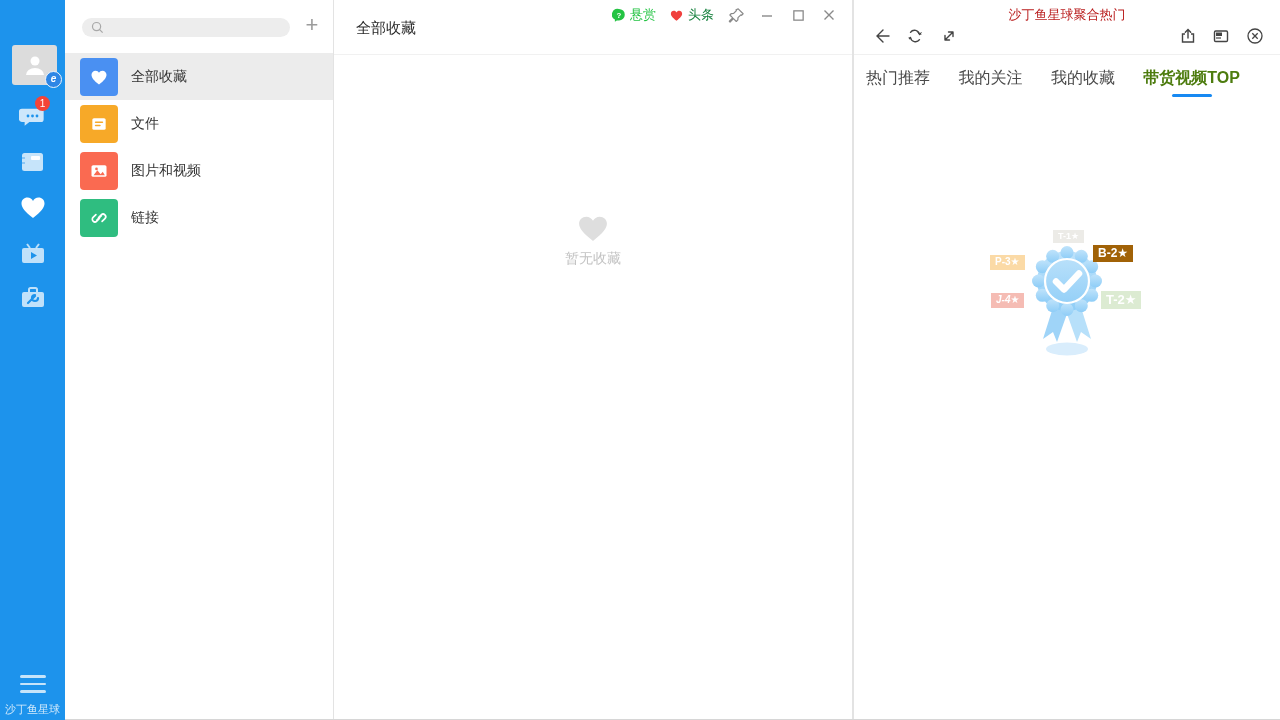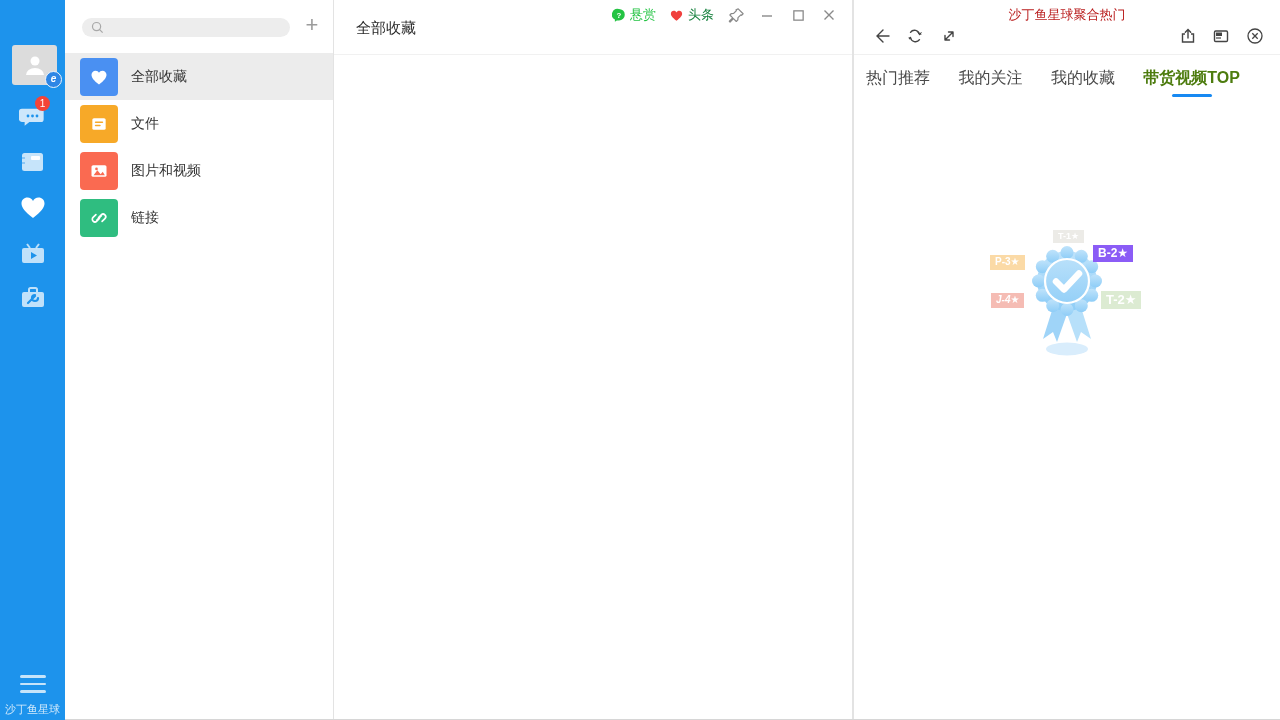--- a/index.html
+++ b/index.html
@@ -204,20 +204,26 @@
           <svg width="13" height="13" viewBox="0 0 14 14">
               <rect x="2" y="2" width="10" height="10" fill="none" stroke="#8a8a8a" stroke-width="1.4"></rect>
             </svg>
         </div>
         <div class="ctl">
           <svg width="14" height="14" viewBox="0 0 14 14">
               <path d="M2.5 2.5 l9 9 M11.5 2.5 l-9 9" stroke="#8a8a8a" stroke-width="1.4"></path>
             </svg>
         </div>
       </div>
+    </div>
+    <div class="empty">
+      <svg width="38" height="34" viewBox="0 0 24 22">
+        <path d="M12 20 C5.5 15 3 11.8 3 8.8 C3 6.2 5 4.3 7.7 4.3 C9.5 4.3 11.3 5.4 12 6.9 C12.7 5.4 14.5 4.3 16.3 4.3 C19 4.3 21 6.2 21 8.8 C21 11.8 18.5 15 12 20 z" fill="#dedede"></path>
+      </svg>
+      <div class="empty-text">暂无收藏</div>
     </div>
   </div>
 
   <div class="hot-panel">
     <div class="hot-header">
       <div class="hot-title">沙丁鱼星球聚合热门</div>
       <svg class="tool" style="left:18px" viewBox="0 0 18 18">
         <path d="M11 3 l-6 6 6 6 M5 9 h12" stroke="#444" stroke-width="1.4" fill="none" stroke-linecap="round"></path>
       </svg>
       <svg class="tool" style="left:52px" viewBox="0 0 18 18">
@@ -275,20 +281,20 @@
               <circle cx="45.7" cy="62.7" r="6.5"></circle>
               <circle cx="35.3" cy="52.3" r="6.5"></circle>
             <circle cx="31.5" cy="38" r="6.5"></circle>
               <circle cx="35.3" cy="23.7" r="6.5"></circle>
               <circle cx="45.7" cy="13.3" r="6.5"></circle>
           </g>
           <circle cx="60" cy="38" r="22" fill="none" stroke="#fff" stroke-width="2.2"></circle>
           <path d="M49 38.5 l8 8 15-16" fill="none" stroke="#fff" stroke-width="6.5" stroke-linecap="round" stroke-linejoin="round"></path>
         </svg>
         <span class="grade-tag tag-0" style="background: rgb(236, 235, 231); --c: #ecebe7;">T-1★</span>
-        <span class="grade-tag tag-1" style="background: #8b5cf6; --c: #d8e9cf;">B-2★</span>
+        <span class="grade-tag tag-1" style="background: #a16207; --c: #d8e9cf;">B-2★</span>
         <span class="grade-tag tag-2" style="background: rgb(251, 218, 166); --c: #fbdaa6;">P-3★</span>
         <span class="grade-tag tag-3" style="background: rgb(245, 188, 180); font-style: italic; --c: #f5bcb4;">J-4★</span>
         <span class="grade-tag tag-4" style="background: rgb(220, 235, 210); --c: #dcebd2;">T-2★</span>
       </div>
     </div>
   </div>
 </div>
 
 </body></html>

